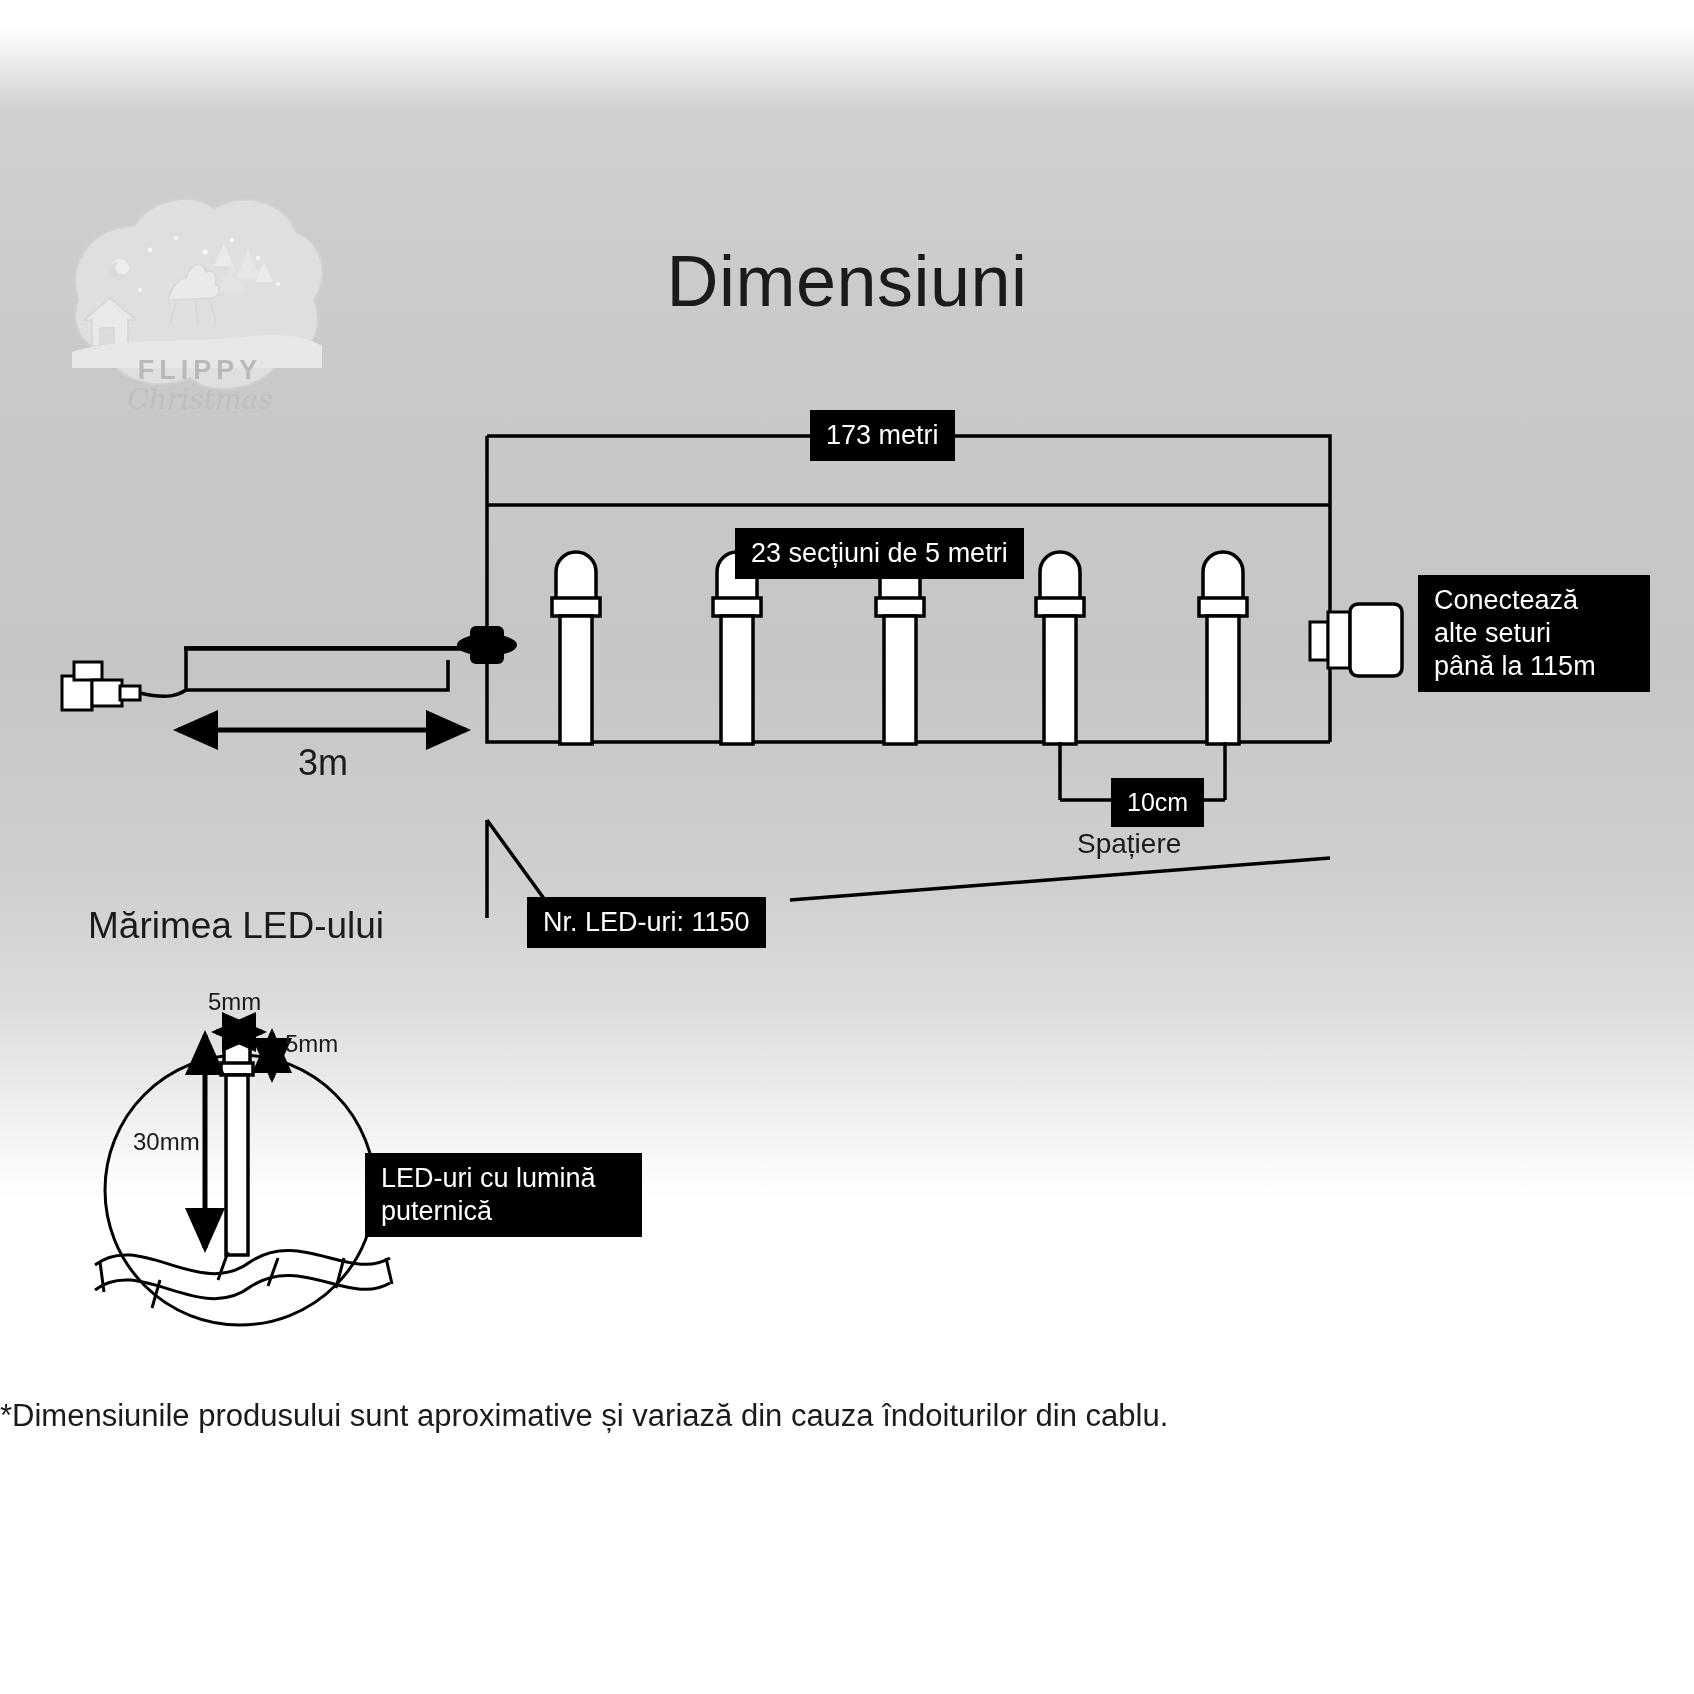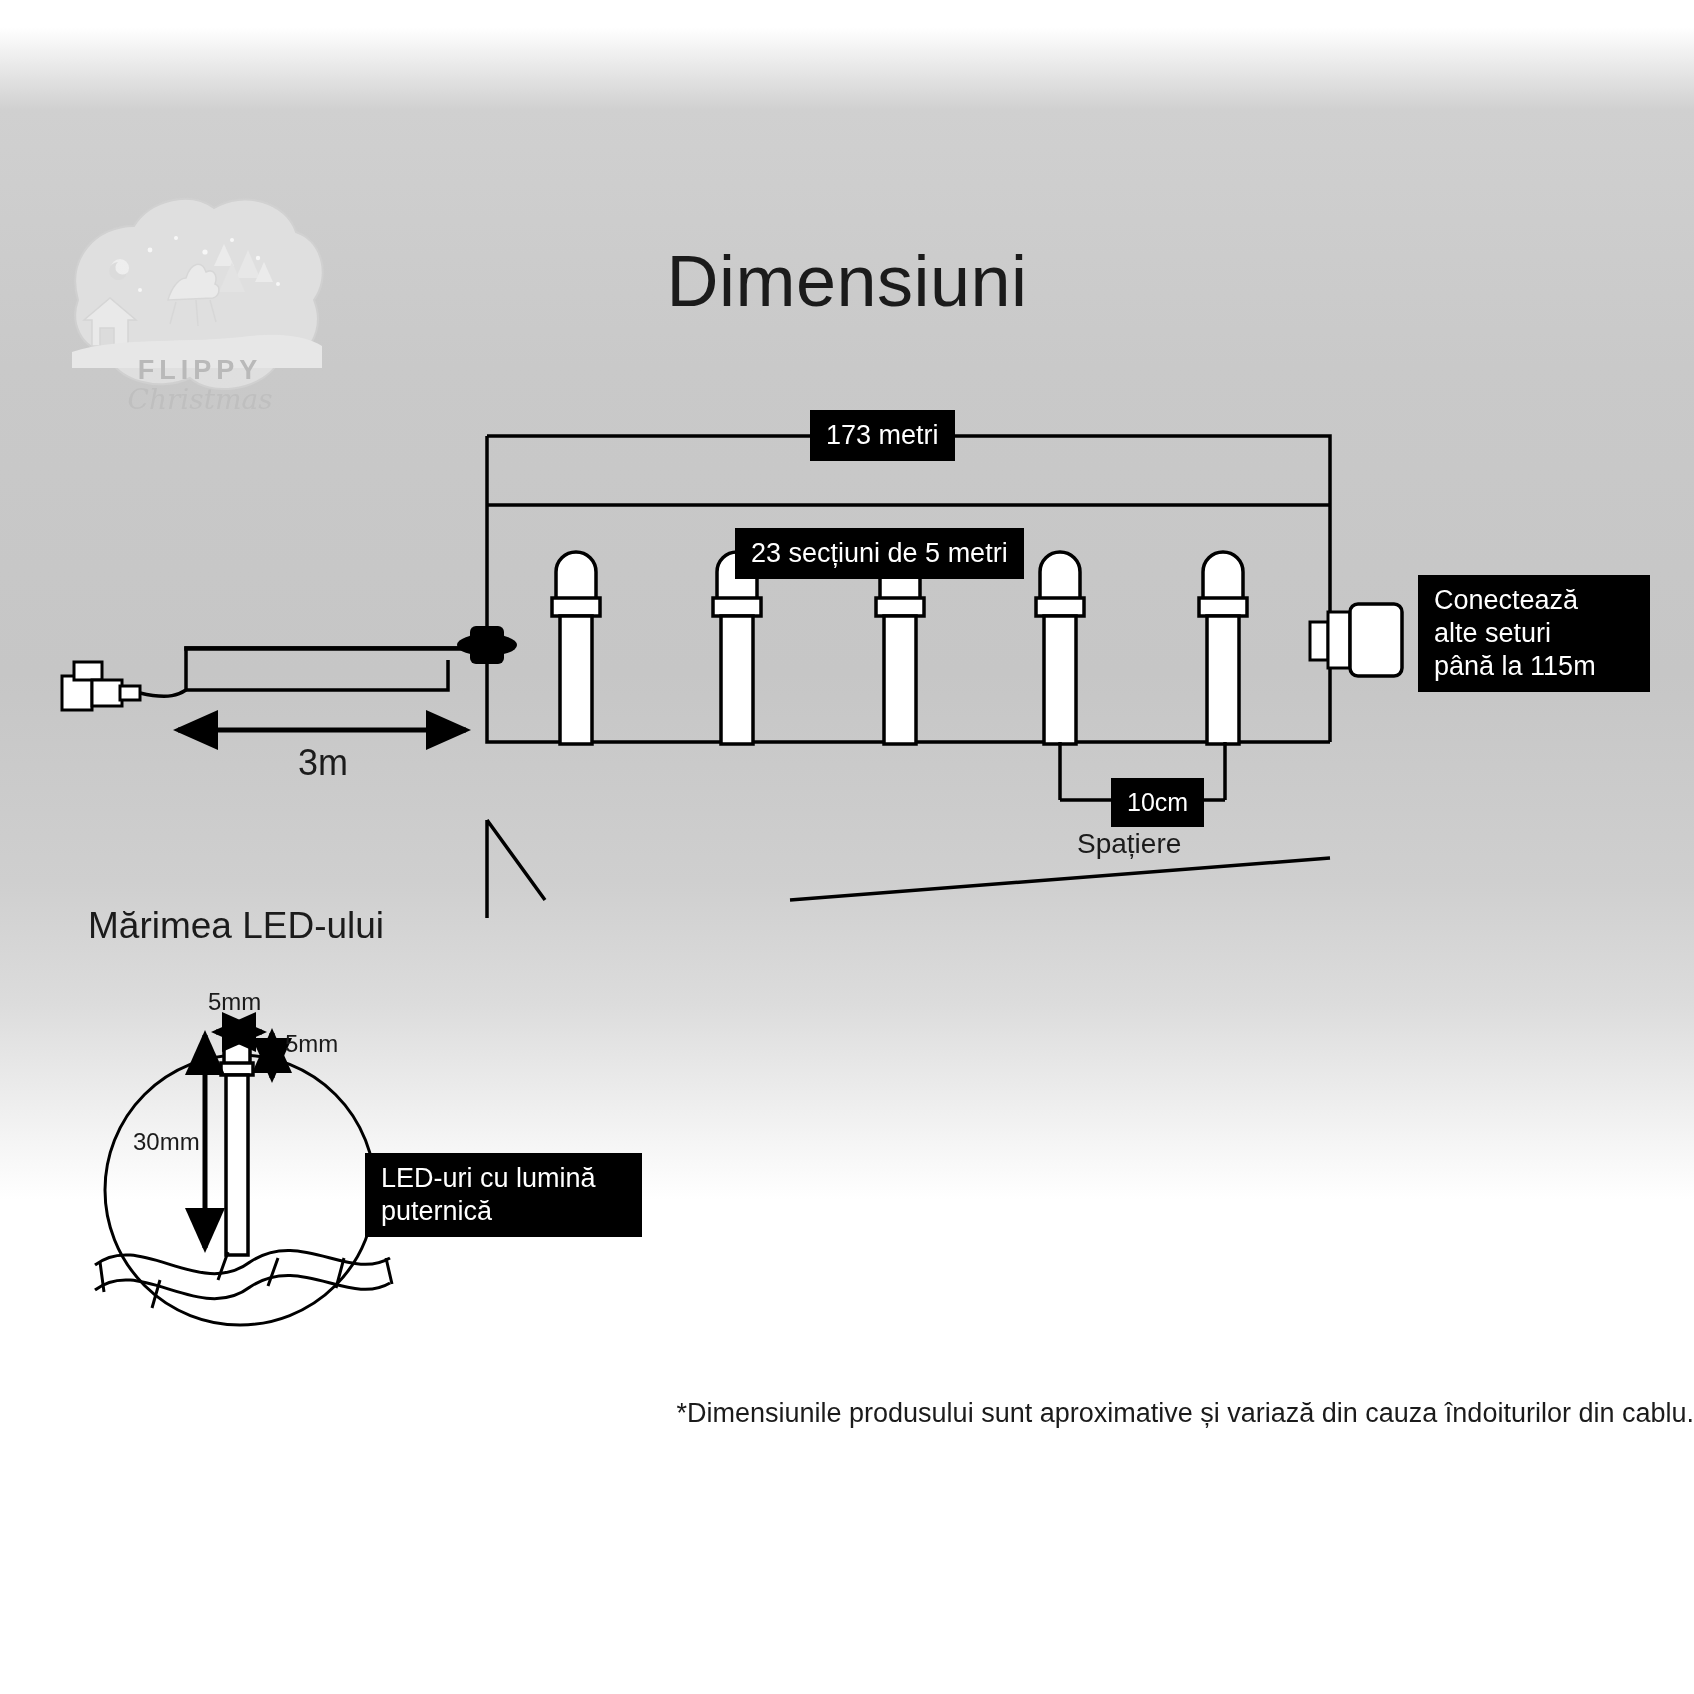--- a/index.html
+++ b/index.html
@@ -73,22 +73,22 @@
     color: #1b1b1b;
     white-space: nowrap;
   }
 
   
   #art { position: absolute; left: 0; top: 0; }
 
   
   #footnote {
     left: 0; right: 0; top: 1398px;
-    text-align: right;
-    font-size: 27px;
+    text-align: left;
+    font-size: 31px;
     color: #1b1b1b;
   }
 </style>
 </head>
 <body>
 
 <div id="stage">
 
   <svg id="art" width="1694" height="1694" viewBox="0 0 1694 1694">
     <defs>
@@ -249,20 +249,21 @@
   <div class="abs tag" style="left:735px; top:480px;margin-top:48px;">23 secțiuni de 5 metri</div>
 
   <div class="abs plain" style="left:298px; top:742px; font-size:36px;">3m</div>
 
   <div class="abs" style="left:1095px; top:778px;">
     <span class="tag small" style="display:inline-block;margin-left:16px;">10cm</span>
   </div>
 
   <div class="abs plain" style="left:1077px; top:828px; font-size:28px;">Spațiere</div>
 
+  <div class="abs tag" style="left:527px; top:897px;">Nr. LED-uri: 1150</div>
 
   <div class="abs tag multi" style="left:1418px; top:575px; width:200px; text-align:left;">
     <div>Conectează</div>
     <div>alte seturi</div>
     <div>până la 115m</div>
   </div>
 
   <div class="abs plain" style="left:88px; top:905px; font-size:37px;">Mărimea LED-ului</div>
 
   <div class="abs plain" style="left:208px; top:988px; font-size:24px;">5mm</div>

